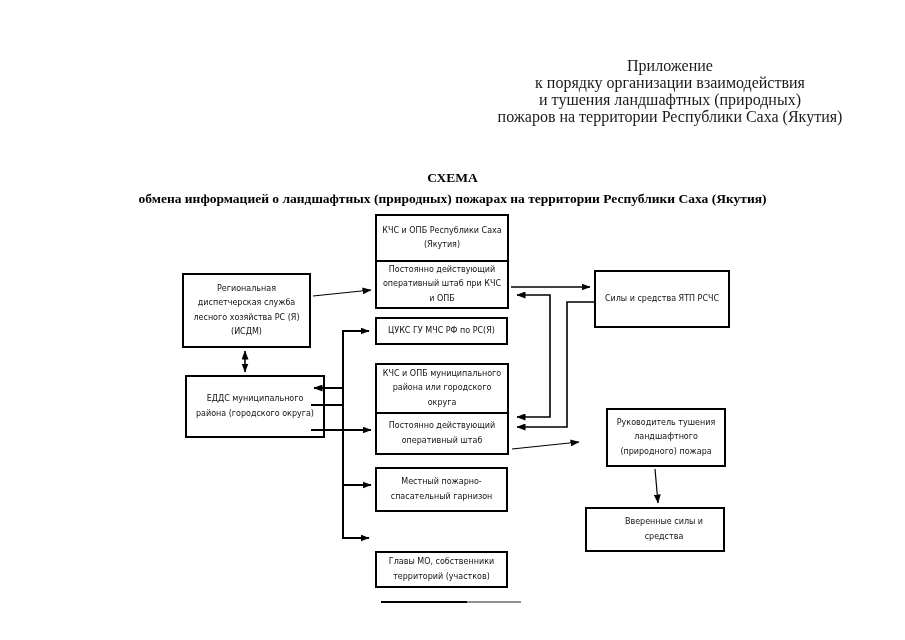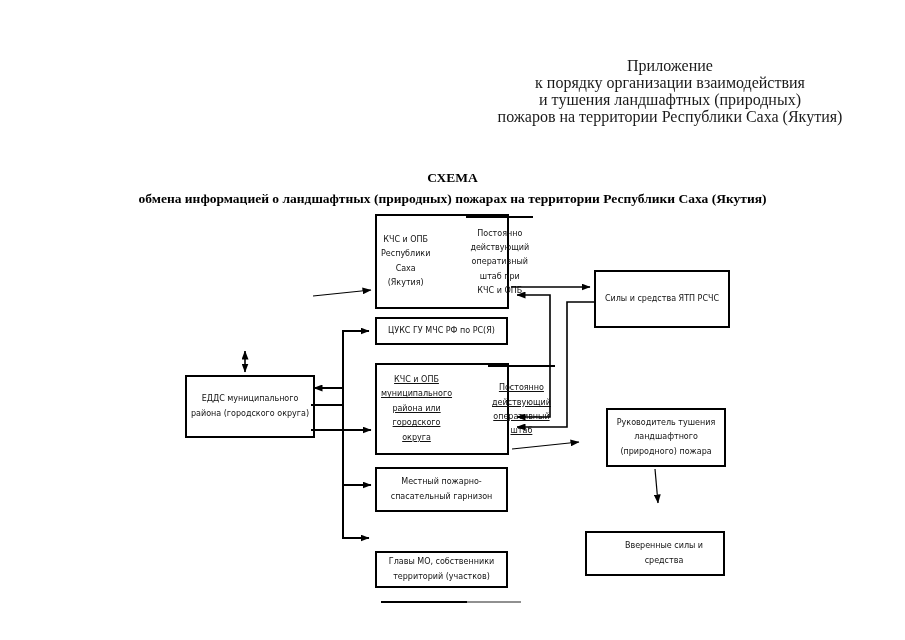--- a/index.html
+++ b/index.html
@@ -17,21 +17,21 @@
     font-family:"Liberation Serif",serif;font-weight:bold;font-size:13.5px;
     line-height:21px;color:#000;margin-top:20px;
   }
   .node{
     position:absolute;box-sizing:border-box;border:2px solid #000;background:#fff;
     display:flex;align-items:center;justify-content:center;text-align:center;
     font-size:8px;line-height:1.8;padding:1px 4px;
   }
   .stack{
     position:absolute;box-sizing:border-box;border:2px solid #000;background:#fff;
-    display:flex;flex-direction:row;gap:32px;
+    display:flex;flex-direction:column;
   }
   .sec{
     box-sizing:border-box;display:flex;align-items:center;justify-content:center;
     text-align:center;font-size:8px;line-height:1.8;padding:1px 4px;
   }
   .sec.rest{flex:1;border-top:2px solid #000;}
   svg.wires{position:absolute;left:0;top:0;pointer-events:none;}
 </style>
 </head>
 <body>
@@ -43,39 +43,42 @@
     <div>к порядку организации взаимодействия</div>
     <div>и тушения ландшафтных (природных)</div>
     <div>пожаров на территории Республики Саха (Якутия)</div>
   </div>
 
   <div class="ttl">
     <div>СХЕМА</div>
     <div>обмена информацией о ландшафтных (природных) пожарах на территории Республики Саха (Якутия)</div>
   </div>
 
+  <div class="node" style="left:182px;top:273px;width:129px;height:75px;">
+    <span>Региональная диспетчерская служба лесного хозяйства РС (Я) (ИСДМ)</span>
+  </div>
 
-  <div class="node" style="left:185px;top:375px;width:130px;height:63px;">
+  <div class="node" style="left:185px;top:375px;width:140px;height:63px;">
     <span>ЕДДС муниципального района (городского округа)</span>
   </div>
 
   <div class="stack" style="left:375px;top:214px;width:134px;height:95px;">
     <div class="sec" style="flex:0 0 44px;">
       <span>КЧС и ОПБ Республики Саха (Якутия)</span>
     </div>
     <div class="sec rest">
       <span>Постоянно действующий оперативный штаб при КЧС и ОПБ</span>
     </div>
   </div>
 
   <div class="node" style="left:375px;top:317px;width:133px;height:28px;text-align:right;">
     <span>ЦУКС ГУ МЧС РФ по РС(Я)</span>
   </div>
 
-  <div class="stack" style="left:375px;top:363px;width:134px;height:92px;text-decoration:underline;">
+  <div class="stack" style="left:375px;top:363px;width:134px;height:92px;">
     <div class="sec" style="flex:0 0 47px;">
       <span>КЧС и ОПБ муниципального района или городского округа</span>
     </div>
     <div class="sec rest">
       <span>Постоянно действующий оперативный штаб</span>
     </div>
   </div>
 
   <div class="node" style="left:375px;top:467px;width:133px;height:45px;">
     <span>Местный пожарно-спасательный гарнизон</span>
@@ -86,21 +89,21 @@
   </div>
 
   <div class="node" style="left:594px;top:270px;width:136px;height:58px;">
     <span>Силы и средства ЯТП РСЧС</span>
   </div>
 
   <div class="node" style="left:606px;top:408px;width:120px;height:59px;">
     <span>Руководитель тушения ландшафтного (природного) пожара</span>
   </div>
 
-  <div class="node" style="left:585px;top:531px;width:140px;height:45px;padding-left:22px;">
+  <div class="node" style="left:585px;top:507px;width:140px;height:45px;padding-left:22px;">
     <span>Вверенные силы и средства</span>
   </div>
 
   <svg class="wires" width="905" height="640" viewBox="0 0 905 640">
     <defs>
       <marker id="arh" markerUnits="userSpaceOnUse" markerWidth="9" markerHeight="7" refX="8.5" refY="3.5" orient="auto-start-reverse">
         <path d="M0,0 L9,3.5 L0,7 Z" fill="#000"></path>
       </marker>
     </defs>
 

